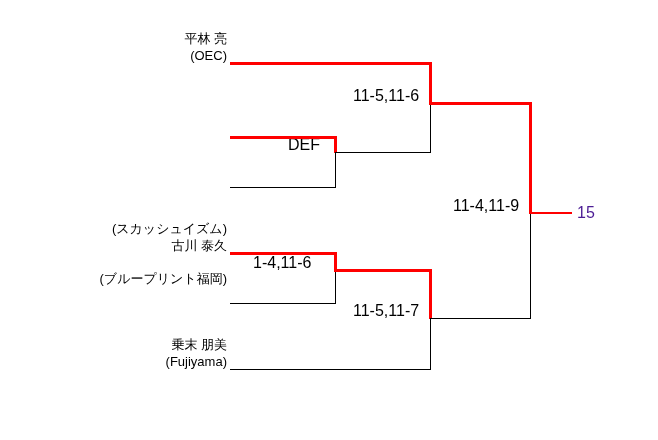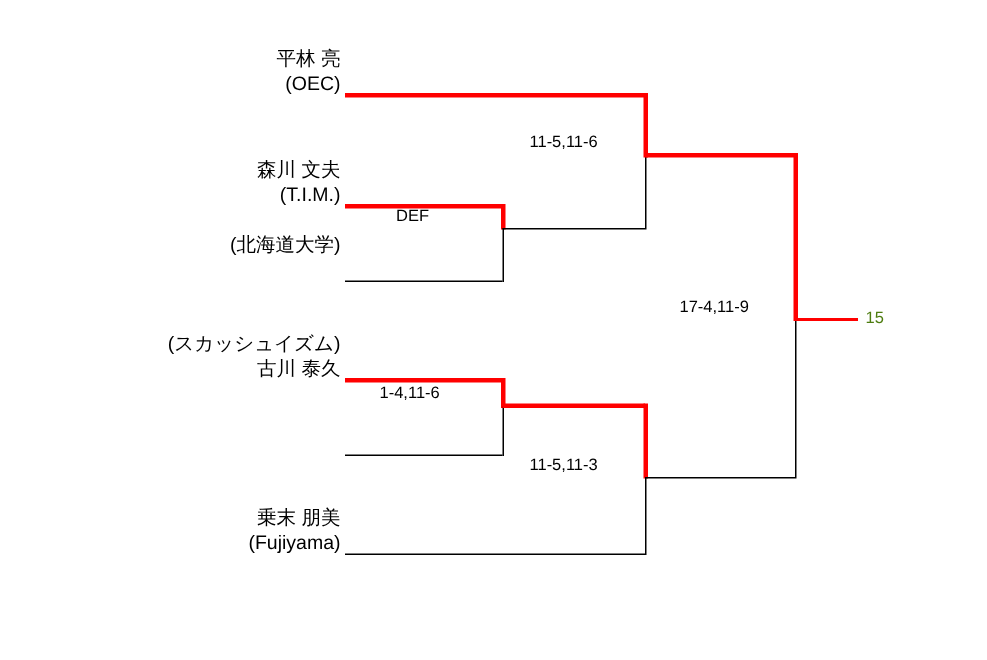--- a/index.html
+++ b/index.html
@@ -18,61 +18,57 @@
     .player {
       position: absolute;
       right: 431px;
       text-align: right;
       font-size: 13px;
       line-height: 17px;
       white-space: nowrap;
     }
     .score {
       position: absolute;
-      font-size: 11px;
+      font-size: 16px;
       line-height: 13px;
       white-space: nowrap;
     }
-    .advance { color: #4d7c0f; }
+    .advance { color: #4c1d95; }
     .ln { position: absolute; }
     .red { background: #ff0000; }
     .blk { background: #000000; }
   </style>
 </head>
 <body>
 
 <div class="stage">
 
   <div class="player" style="top:30px">
     <div>平林 亮</div>
     <div>(OEC)</div>
   </div>
-  <div class="player" style="top:104px">
-    <div>森川 文夫</div>
-    <div>(T.I.M.)</div>
-  </div>
   <div class="player" style="top:154px">
-    <div>(北海道大学)</div>
   </div>
   <div class="player" style="top:220px">
     <div>(スカッシュイズム)</div>
     <div>古川 泰久</div>
   </div>
   <div class="player" style="top:270px">
+    <div>(ブループリント福岡)</div>
   </div>
   <div class="player" style="top:336px">
     <div>乗末 朋美</div>
     <div>(Fujiyama)</div>
   </div>
 
   <div class="score" style="left:353px;top:89px">11-5,11-6</div>
-  <div class="score" style="left:264px;top:138px">DEF</div>
+  <div class="score" style="left:288px;top:138px">DEF</div>
   <div class="score" style="left:253px;top:256px">1-4,11-6</div>
-  <div class="score" style="left:353px;top:304px">11-5,11-3</div>
-  <div class="score" style="left:453px;top:199px">17-4,11-9</div>
+  <div class="score" style="left:353px;top:304px">11-5,11-7</div>
+  <div class="score" style="left:453px;top:199px">11-4,11-9</div>
   <div class="score advance" style="left:577px;top:206px">15</div>
 
   <div class="ln red" style="left:230px;top:62px;width:200px;height:3px"></div>
   <div class="ln red" style="left:230px;top:136px;width:105px;height:3px"></div>
   <div class="ln blk" style="left:230px;top:187px;width:105px;height:1px"></div>
   <div class="ln red" style="left:230px;top:252px;width:105px;height:3px"></div>
   <div class="ln blk" style="left:230px;top:303px;width:105px;height:1px"></div>
   <div class="ln blk" style="left:230px;top:369px;width:200px;height:1px"></div>
 
   <div class="ln red" style="left:334px;top:136px;width:3px;height:17px"></div>

